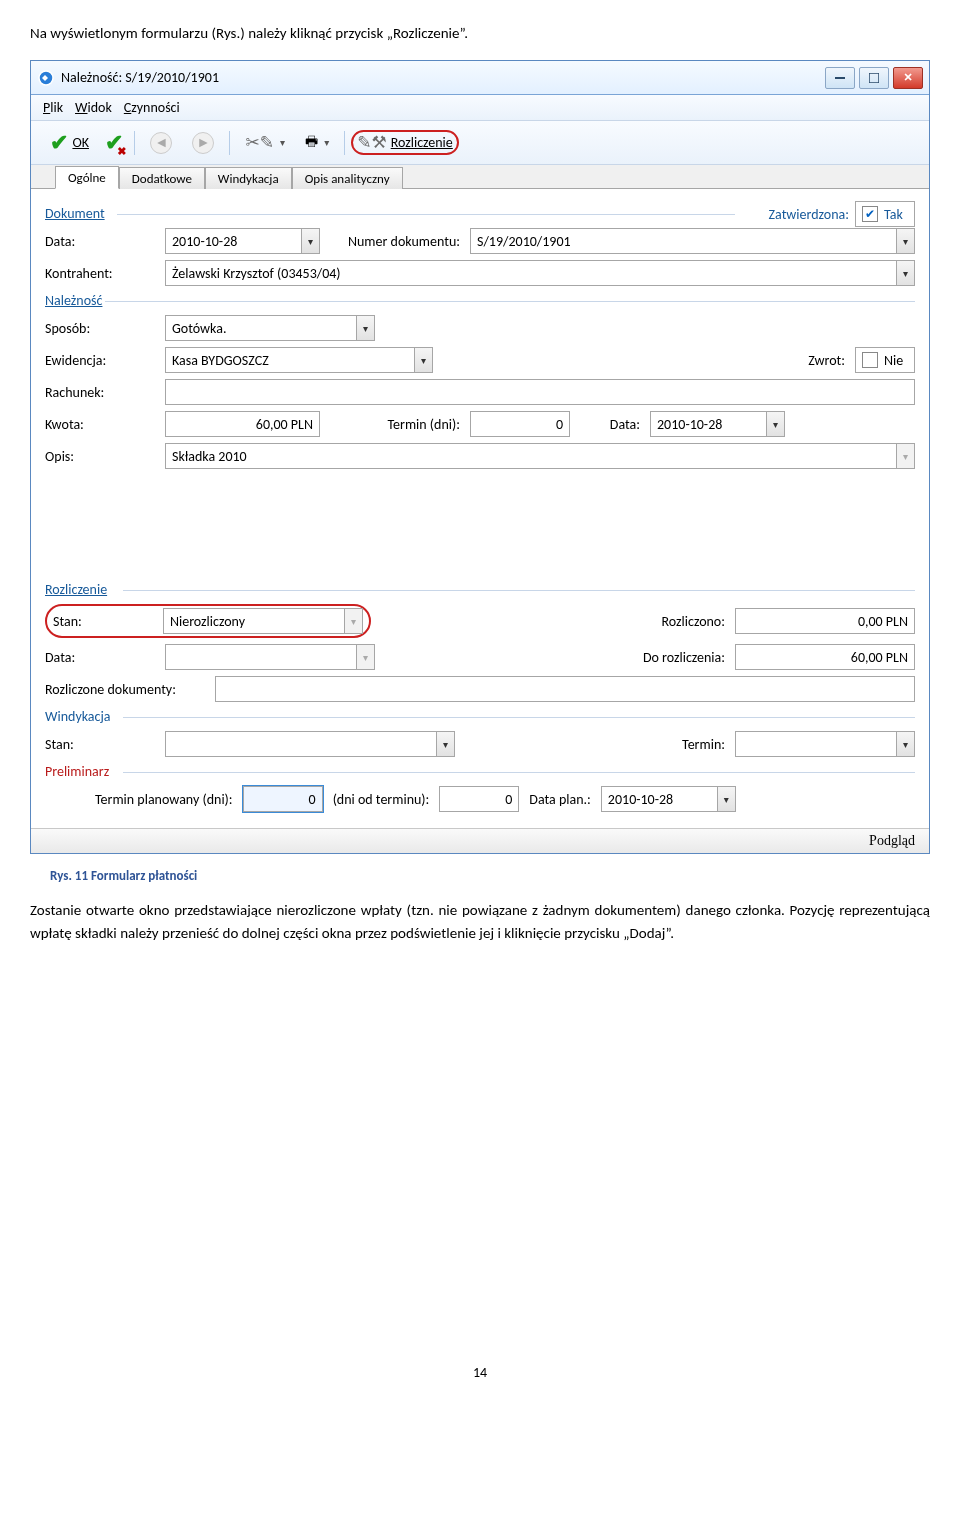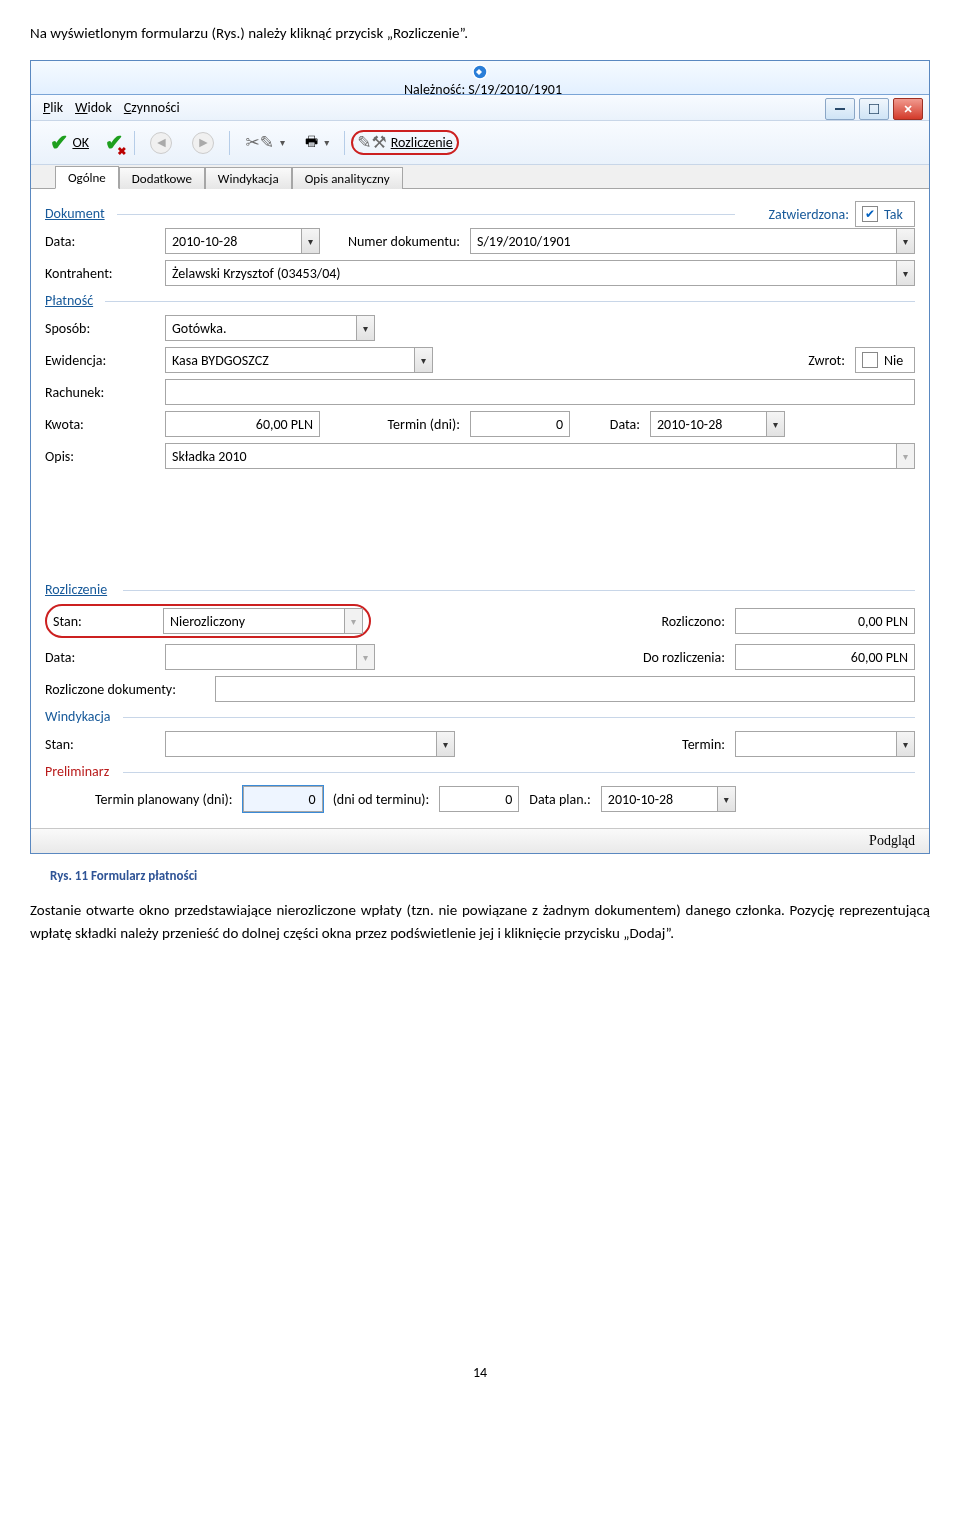--- a/index.html
+++ b/index.html
@@ -24,21 +24,20 @@
     background: #f0f0f0;
     width: 100%;
   }
   .win-title {
     display: flex;
     align-items: center;
     background: linear-gradient(#f5faff, #e3f0ff);
     border-bottom: 1px solid #7aa4d6;
     padding: 2px 6px;
     height: 34px;
-    flex-direction: column;
   }
   .win-title .icon-area { display: flex; align-items: center; }
   .win-title .title-text { margin-left: 6px; font-size: 14px; color: #000; }
   .win-title .wbtns { margin-left: auto; display: flex; gap: 4px; }
   .wbtn {
     width: 30px; height: 22px;
     border: 1px solid #8aa6c6;
     background: linear-gradient(#f0f6fc,#cfe4f6);
     border-radius: 2px;
     display: flex; align-items: center; justify-content: center;
@@ -323,21 +322,21 @@
 
       <div class="row">
         <span class="lbl">Kontrahent:</span>
         <span class="fld" style="flex:1">
           <span class="val">Żelawski Krzysztof (03453/04)</span>
           <span class="combo-btn">▾</span>
         </span>
       </div>
 
       <div class="section-title" style="--t-end:60px">
-        <span class="link-label">Płatność</span>
+        <span class="link-label">Należność</span>
       </div>
 
       <div class="row">
         <span class="lbl">Sposób:</span>
         <span class="fld" style="width:210px">
           <span class="val">Gotówka.</span>
           <span class="combo-btn">▾</span>
         </span>
       </div>
 

